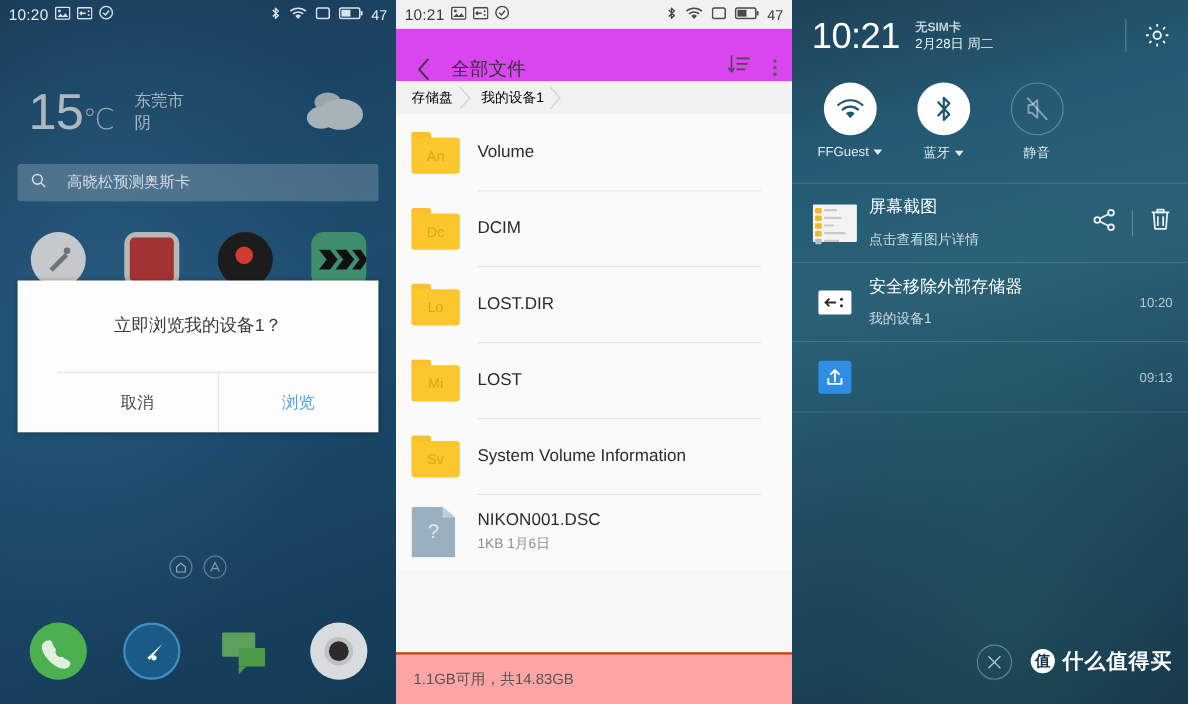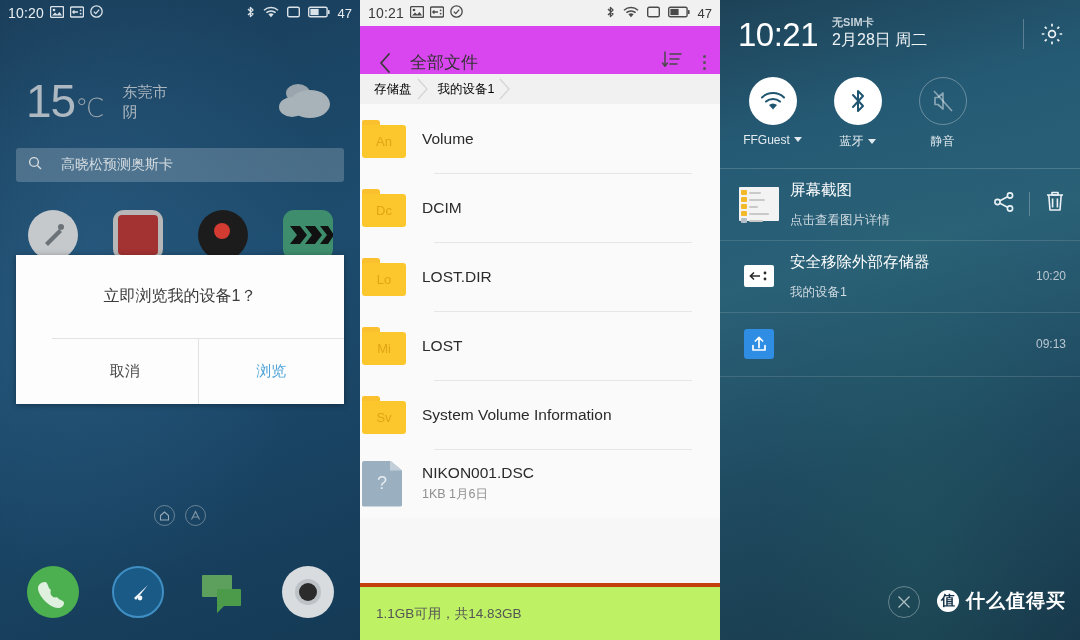--- a/index.html
+++ b/index.html
@@ -69,21 +69,21 @@
   .dock .app-ico { width:52px; height:52px; margin:0 auto; }
 
   
   .dlg-scrim { position:absolute; inset:0; z-index: 9; }
   .dialog {
     position: absolute; left: 16px; top: 255px; width: 328px; z-index: 10;
     background: #fdfdfd; box-shadow: 0 1px 6px rgba(0,0,0,.35);
   }
   .dlg-body { height: 83px; display:flex; align-items:center; justify-content:center; }
   .dlg-title { font-size: 16px; color: #3c3c3c; }
-  .dlg-actions { display:flex; border-top:1px solid #e2e2e2; height: 66px; margin-left: 36px; }
+  .dlg-actions { display:flex; border-top:1px solid #e2e2e2; height: 55px; margin-left: 36px; }
   .dlg-btn { flex:1; display:flex; align-items:center; justify-content:center;
              font-size: 15px; color: #474747; cursor: pointer; }
   .dlg-btn.primary { color: #4fa3d8; border-left: 1px solid #e2e2e2; }
 
   
   .p2 { background: #f7f7f7; }
   .p2 .statusbar { color: #3a3a3a; background:#f1f1f1; }
   .fm-appbar { height: 48px; background:#d946ef; display:flex; align-items:flex-end; padding: 0 14px; }
   .fm-back { width: 22px; height: 22px; display:flex; align-items:center; justify-content:center; cursor:pointer;}
   .fm-title { font-size: 17px; color: #333; margin-left: 14px; }
@@ -91,58 +91,58 @@
   .kebab { display:flex; flex-direction:column; gap:3px; cursor:pointer; }
   .kebab i { width:3px; height:3px; background:#555; border-radius:50%; display:block; }
 
   .crumbs { height: 30px; background:#f1f1f1; display:flex; align-items:center;
             padding-left: 14px; font-size: 12.5px; color:#000000; }
   .crumb { display:flex; align-items:center; }
   .crumb-sep { width: 26px; height: 30px; position: relative; }
   .crumb-sep svg { position:absolute; left:4px; top:4px; }
 
   .fm-list { background:#fafafa; }
-  .fm-row { height: 69px; display:flex; align-items:center; padding-left: 2px; position:relative; }
+  .fm-row { height: 69px; display:flex; align-items:center; padding-left: 14px; position:relative; }
   .fm-row + .fm-row::before{
     content:""; position:absolute; left:74px; right:28px; top:0; height:1px; background:#e6e6e6;
   }
   .fm-ic-wrap { width: 60px; display:flex; align-items:center; }
   .folder { width: 44px; height: 38px; position: relative; }
   .folder .tab { position:absolute; left:0; top:0; width:18px; height:7px; background:#fbc02d; border-radius:2px 3px 0 0;}
   .folder .body { position:absolute; left:0; top:5px; width:44px; height:33px; background:#fcc62d; border-radius:1px 3px 3px 3px;}
   .folder .abbr { position:absolute; inset:0; display:flex; align-items:center; justify-content:center;
                   font-size:13px; color:#e0a615; padding-top:5px; }
   .filedoc { width: 40px; height: 46px; position:relative; }
   .filedoc .pg { position:absolute; inset:0; background:#9aafc0;
                  clip-path: polygon(0 0, 70% 0, 100% 22%, 100% 100%, 0 100%); border-radius:2px;}
   .filedoc .fold { position:absolute; right:0; top:0; width:12px; height:10px; background:#c2cfd9;
                    clip-path: polygon(0 0, 100% 100%, 0 100%); }
   .filedoc .q { position:absolute; inset:0; display:flex; align-items:center; justify-content:center;
                 font-size:18px; color:#e6edf2; }
   .fm-meta { display:flex; flex-direction:column; gap:4px; }
   .fm-name { font-size: 15.5px; color:#2b2b2b; }
   .fm-sub { font-size: 12.5px; color:#8f8f8f; }
 
-  .fm-footer { position:absolute; bottom:0; left:0; right:0; height:57px;
-               background:#bef264; border-top:4px solid #c2410c;
+  .fm-footer { position:absolute; bottom:0; left:0; right:0; height:47px;
+               background:#fca5a5; border-top:2px solid #c2410c;
                display:flex; align-items:center; padding-left:16px;
                font-size:13.5px; color:#555; }
 
   
   .p3 { background: linear-gradient(165deg,#1d4257 0%, #255a74 20%, #2a6177 40%, #1f4a60 68%, #18394b 100%); }
   .p3::after{
     content:""; position:absolute; inset:0;
     background: radial-gradient(ellipse at 55% 88%, rgba(40,110,105,.22) 0%, rgba(0,0,0,0) 55%);
     pointer-events:none;
   }
   .qs-head { position:relative; z-index:3; display:flex; align-items:flex-end; padding: 16px 16px 0 18px; }
   .qs-time { font-size: 33px; color:#fff; font-weight: 300; letter-spacing:-.5px; line-height:1; }
   .qs-dt { margin-left: 14px; line-height:1.25; margin-bottom:1px;}
   .qs-sim { font-size: 11px; color:#c6d3da; display:block; font-weight:bold;}
-  .qs-date { font-size: 16px; color:#eef3f6; display:block; }
+  .qs-date { font-size: 12px; color:#eef3f6; display:block; }
   .qs-gear { margin-left:auto; margin-bottom:2px; padding-left:16px; border-left:1px solid rgba(255,255,255,.25);
              height:30px; display:flex; align-items:center; cursor:pointer;}
 
   .qs-tiles { position:relative; z-index:3; display:grid; grid-template-columns:repeat(4,1fr);
               padding: 26px 10px 0 10px; }
   .tile { display:flex; flex-direction:column; align-items:center; gap:8px; cursor:pointer; }
   .tile-circ { width: 48px; height: 48px; border-radius:50%; display:flex; align-items:center; justify-content:center;
                background:#fff; }
   .tile-circ.off { background: transparent; border: 1px solid rgba(255,255,255,.30); }
   .tile-lbl { font-size: 12px; color:#e3ebef; display:flex; align-items:center; gap:4px; }

